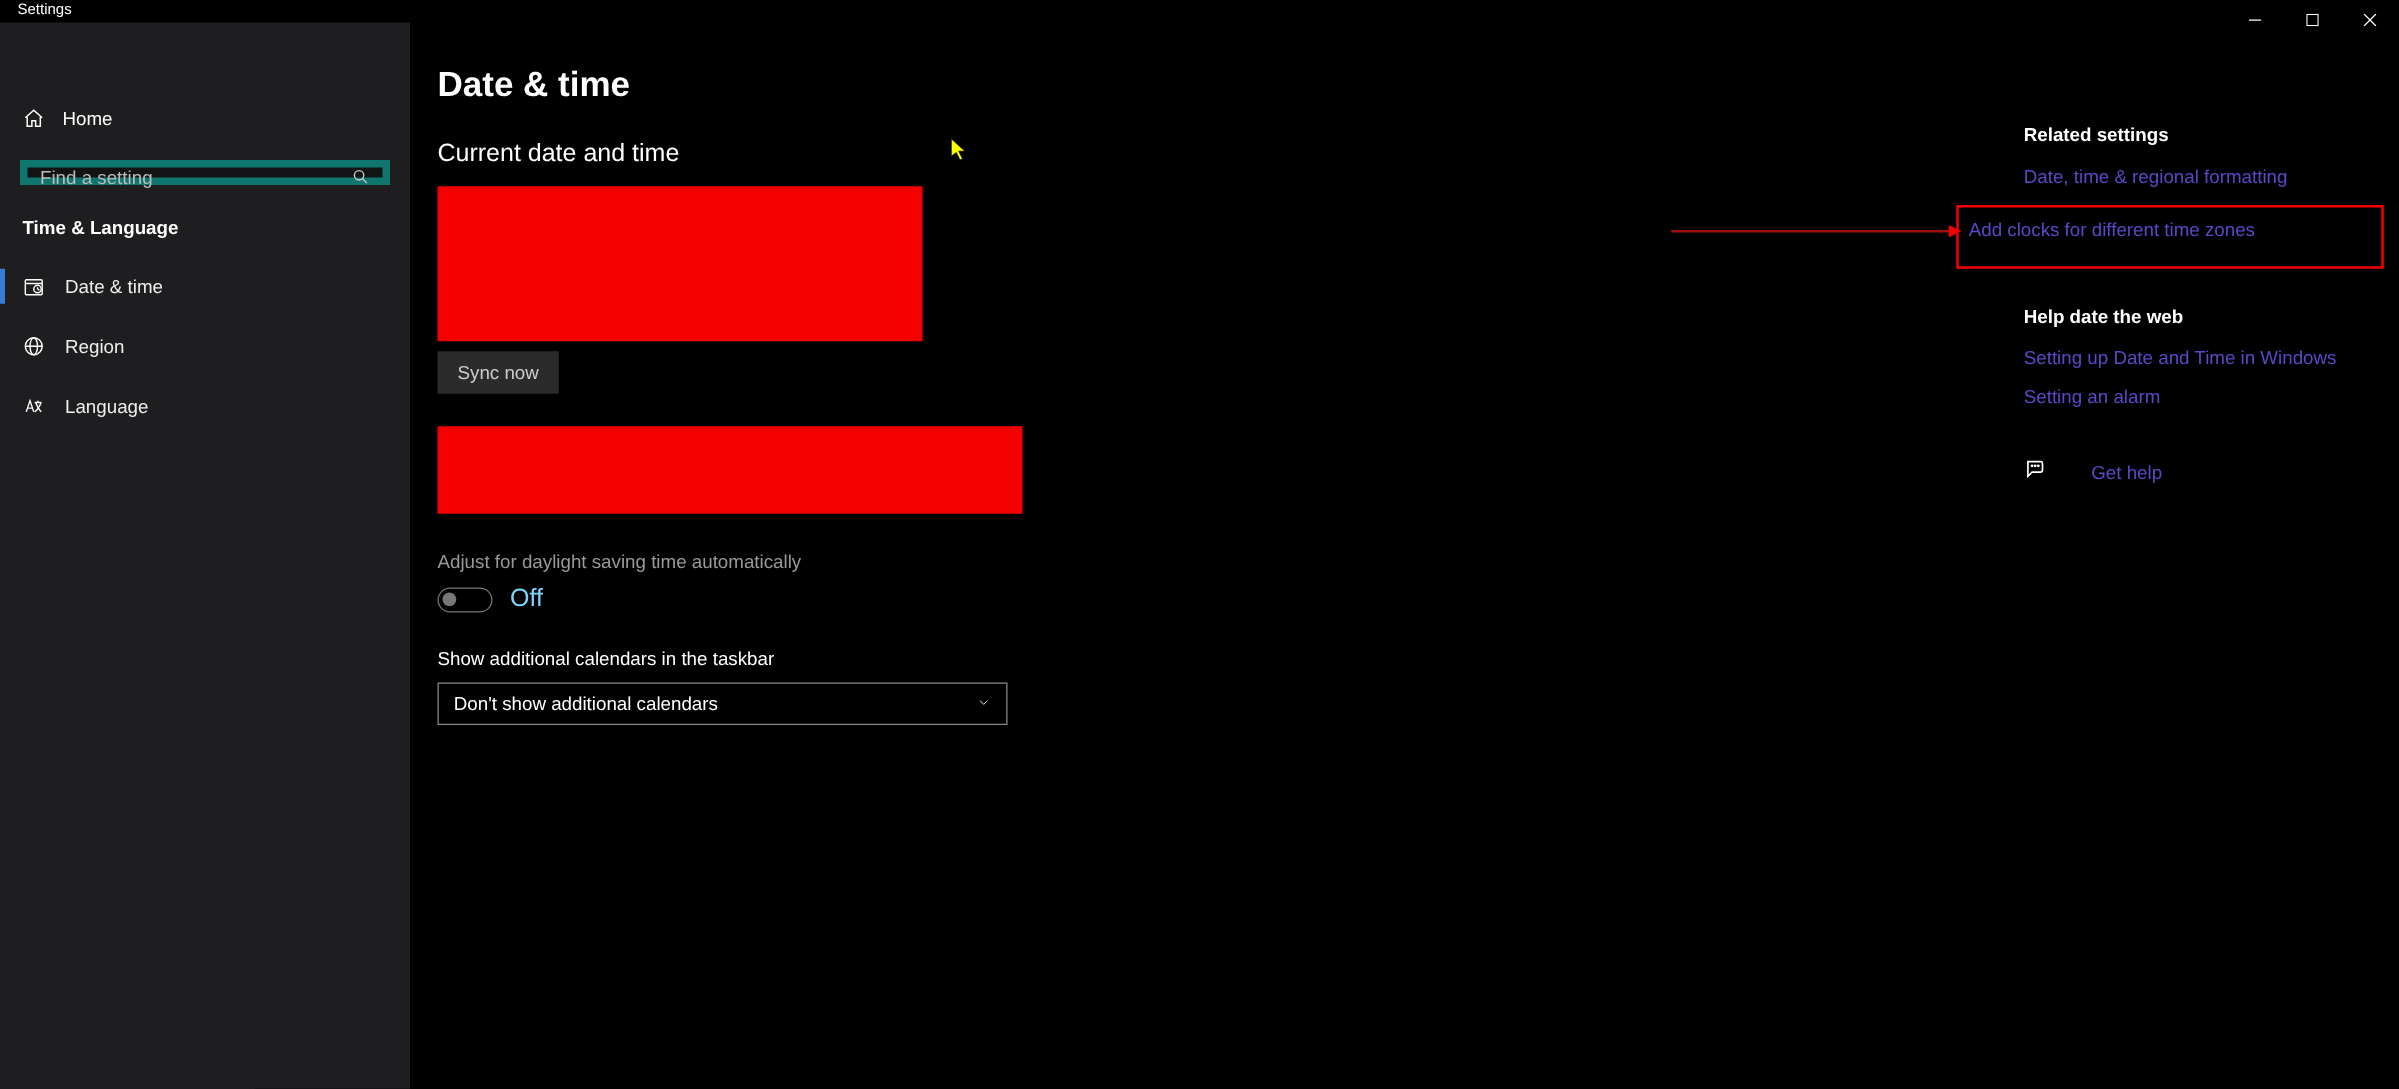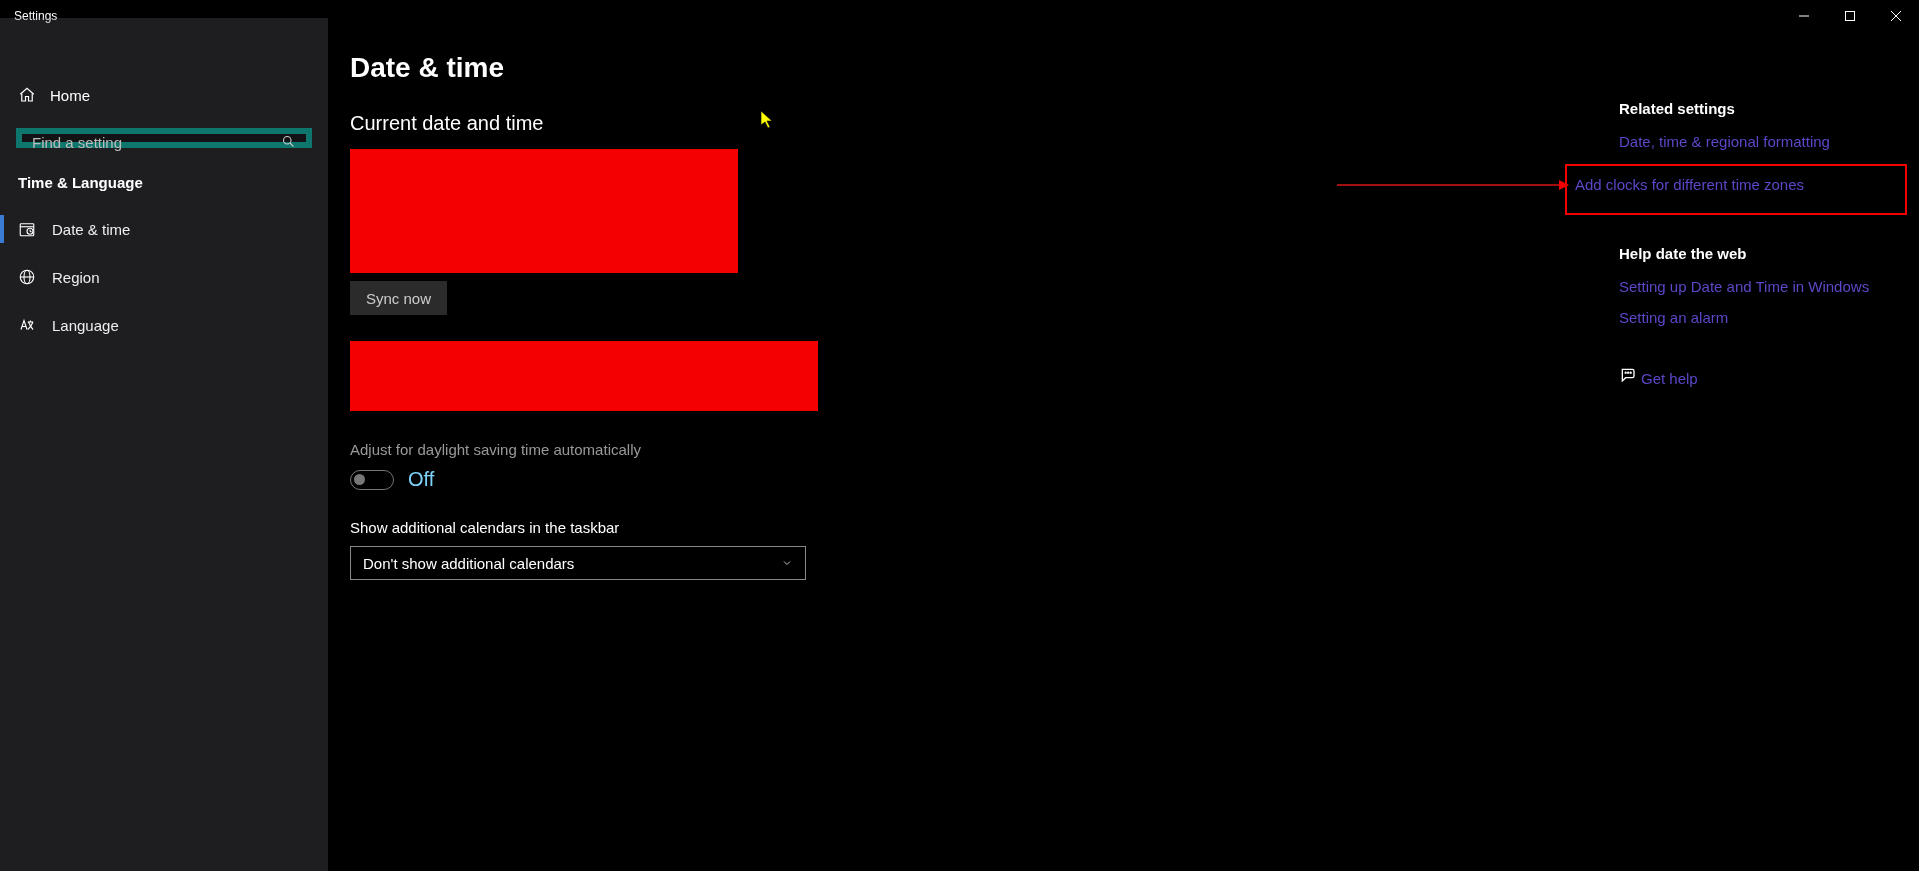--- a/index.html
+++ b/index.html
@@ -1,19 +1,19 @@
 <!DOCTYPE html>
 <html><head>
 <meta charset="utf-8">
 <style>
   * { margin: 0; padding: 0; box-sizing: border-box; font-family: "Segoe UI", Tahoma, sans-serif; }
   body { width: 1919px; height: 871px; background: #000; color: #fff; overflow: hidden; position: relative; }
 
   
-  .titlebar { position: absolute; top: 0; left: 0; right: 0; height: 32px; display: flex; align-items: center; justify-content: space-between; }
+  .titlebar { position: absolute; top: 0; left: 0; right: 0; height: 32px; display: flex; justify-content: space-between; }
   .titlebar-left { padding-left: 14px; font-size: 12px; color: #fff; }
   .titlebar-right { display: flex; }
   .win-btn { width: 46px; height: 32px; display: flex; align-items: center; justify-content: center; color: #fff; cursor: pointer; }
   .win-btn svg { width: 10px; height: 10px; }
 
   
   .sidebar { position: absolute; top: 18px; left: 0; width: 328px; height: 100%; background: rgba(120,120,130,0.25); padding-top: 58px; }
   .home-row { display: flex; align-items: center; gap: 14px; padding: 10px 18px; cursor: pointer; font-size: 15px; }
   .search-wrap { margin: 14px 16px 8px; }
   .search-box { width: 296px; height: 20px; background: rgba(0,0,0,0.35); border: 6px solid #0f766e; display: flex; align-items: flex-start; padding: 0 10px; }
@@ -52,21 +52,21 @@
   
   .right-col { position: absolute; right: 20px; top: 100px; width: 280px; }
   .right-heading { font-size: 15px; font-weight: 600; color: #fff; margin-bottom: 16px; }
   .link { font-size: 15px; color: #5a48c8; cursor: pointer; margin-bottom: 14px; display: block; }
   .right-col .annot-box { border: 2px solid #f40000; padding: 10px 8px 20px 8px; margin: 2px -8px 30px -54px; position: relative; }
   .right-col .annot-box .link { margin-bottom: 0; }
   .arrow-line { position: absolute; right: 100%; top: 18px; width: 230px; height: 2px; background: #a01010; }
   .arrow-line::after { content: ""; position: absolute; right: -2px; top: -4px; border-left: 10px solid #f40000; border-top: 5px solid transparent; border-bottom: 5px solid transparent; }
 
   .help-section { margin-top: 18px; }
-  .gethelp-row { display: flex; align-items: center; gap: 2px; margin-top: 40px; }
+  .gethelp-row { display: flex; align-items: center; gap: 34px; margin-top: 40px; }
   .gethelp-row .link { margin: 0; }
 
   
   .cursor { position: absolute; left: 760px; top: 110px; width: 14px; height: 20px; }
   .cursor svg { filter: drop-shadow(0 0 1px #000); }
 </style>
 </head>
 <body>
 
 <div class="titlebar">

